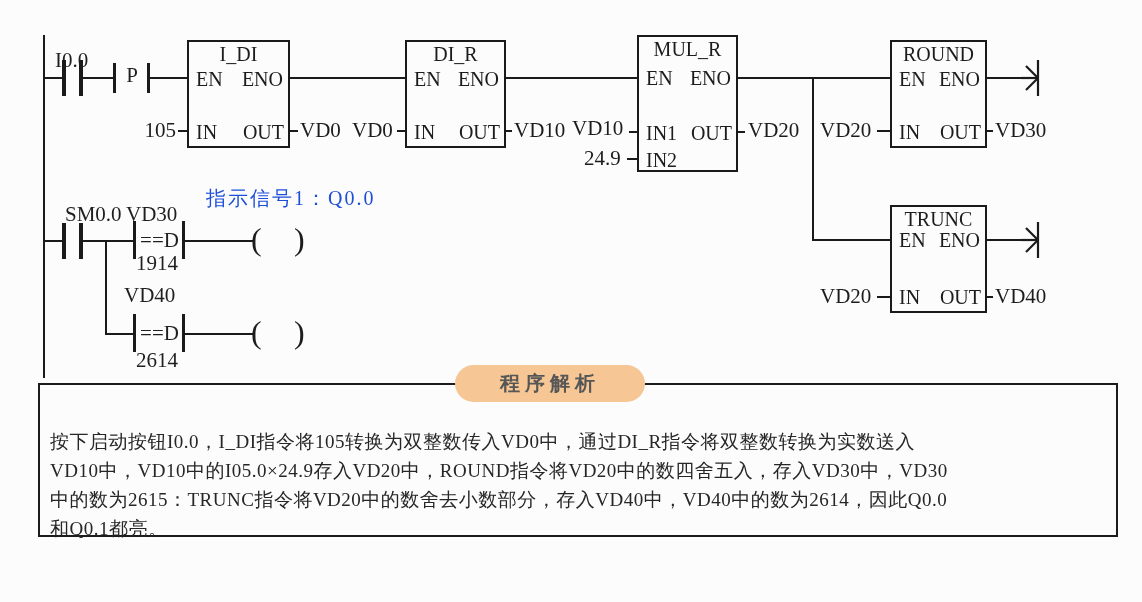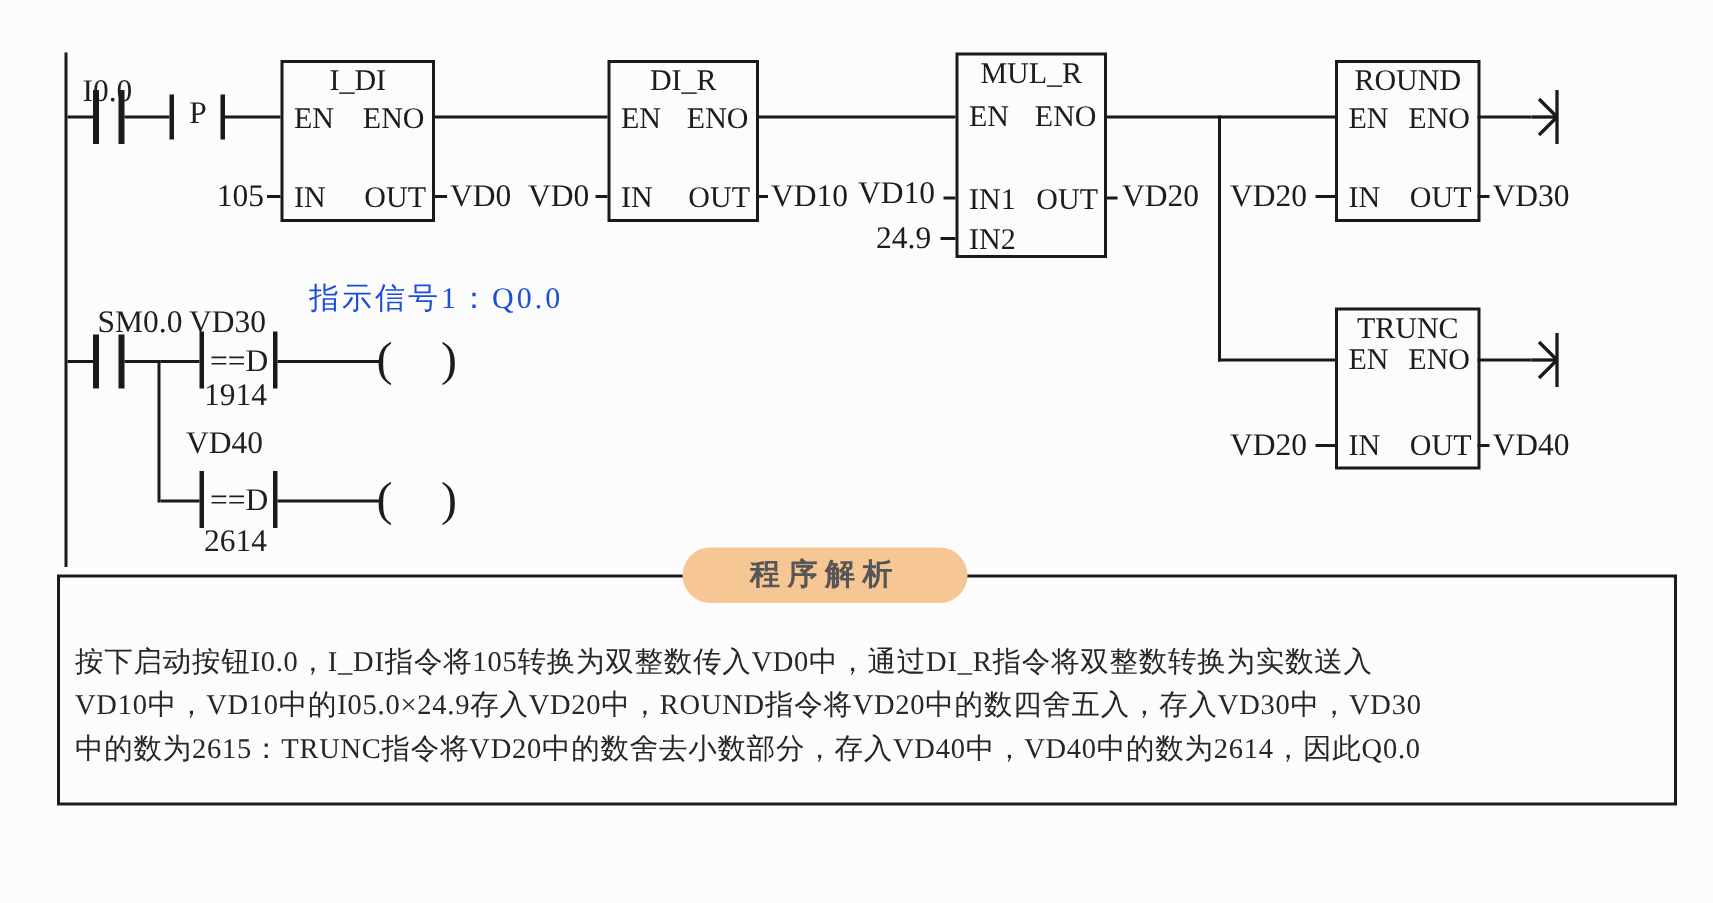--- a/index.html
+++ b/index.html
@@ -155,18 +155,19 @@
   <div class="lbl" style="left:136px;top:347px;">2614</div>
   <div class="hw" style="left:185px;top:333px;width:68px;"></div>
   <div class="coil" style="left:251px;top:310px;">(</div>
   <div class="coil" style="left:294px;top:310px;">)</div>
 
   <div class="abox">
     <div class="txt">
       <div>按下启动按钮I0.0，I_DI指令将105转换为双整数传入VD0中，通过DI_R指令将双整数转换为实数送入</div>
       <div>VD10中，VD10中的I05.0×24.9存入VD20中，ROUND指令将VD20中的数四舍五入，存入VD30中，VD30</div>
       <div>中的数为2615：TRUNC指令将VD20中的数舍去小数部分，存入VD40中，VD40中的数为2614，因此Q0.0</div>
+      <div>和Q0.1都亮。</div>
     </div>
   </div>
   <div class="badge" id="badge" style="background: rgb(246, 199, 149);">程序解析</div>
 
 
 </div>
 
 </body></html>

